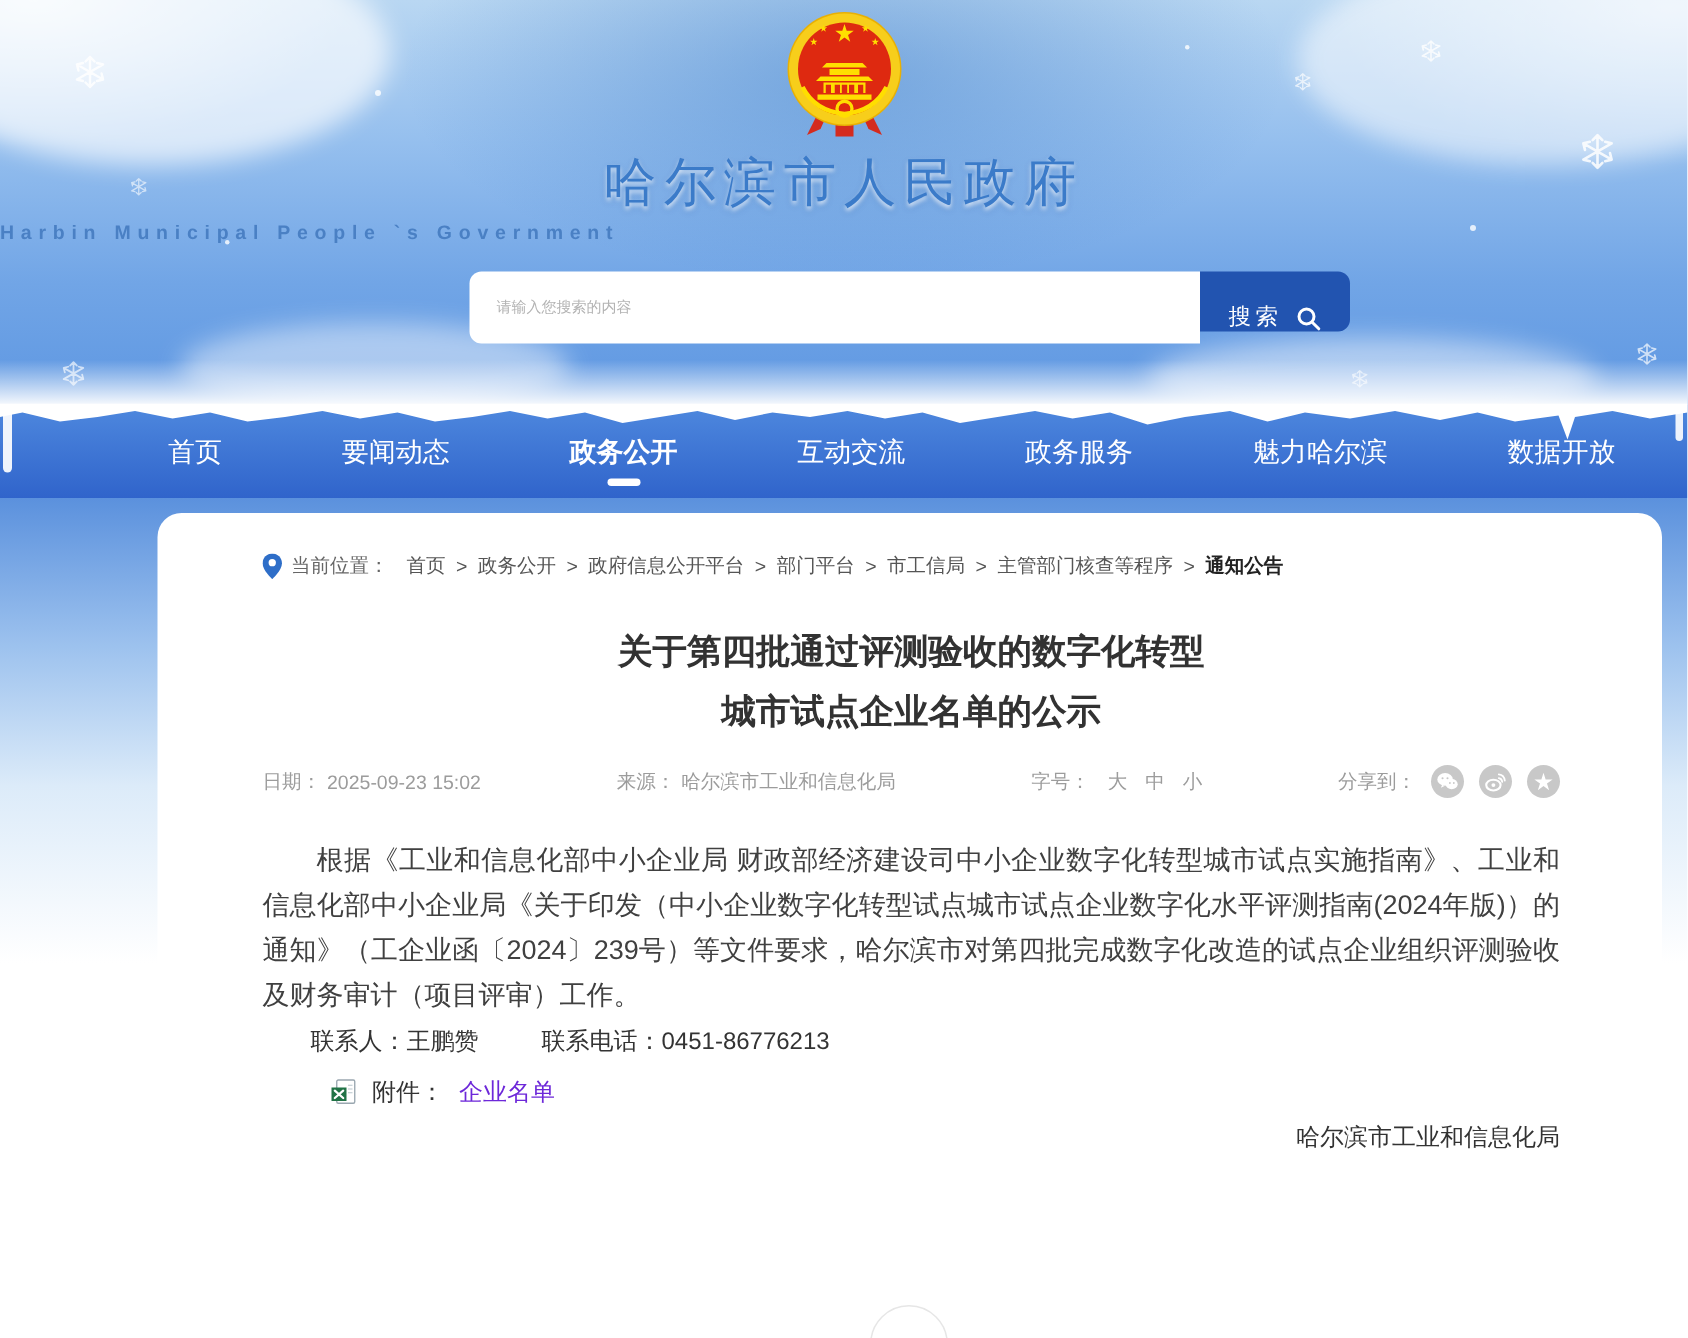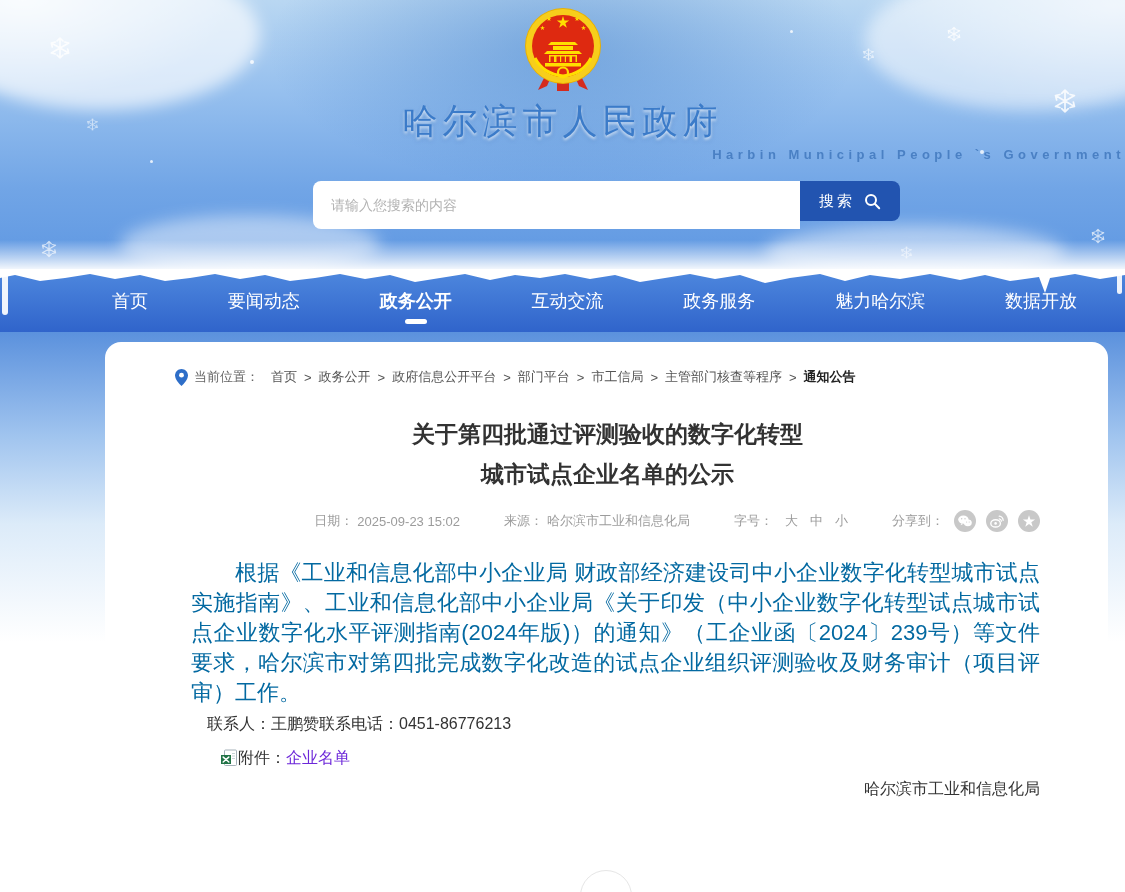--- a/index.html
+++ b/index.html
@@ -18,30 +18,30 @@
   .ice-band { position:absolute; left:0; bottom:0; width:100%; height:30px;
     background:linear-gradient(to top, rgba(255,255,255,.95), rgba(255,255,255,0)); }
   .cloud { position:absolute; border-radius:50%; filter:blur(8px); background:rgba(255,255,255,.65); }
   .flake { position:absolute; }
   .dot { position:absolute; background:#fff; border-radius:50%; opacity:.8; }
 
   .emblem { position:absolute; left:50%; top:6px; transform:translateX(-50%); }
   .site-title { position:absolute; top:98px; width:100%; text-align:center;
     font-size:35px; font-weight:400; letter-spacing:5px; color:#3b7bc9;
     text-shadow:0 2px 3px rgba(255,255,255,.75), 0 3px 5px rgba(30,80,150,.25); }
-  .site-subtitle { position:absolute; top:147px; width:100%; text-align:right;
+  .site-subtitle { position:absolute; top:147px; width:100%; text-align:left;
     font-size:13px; font-weight:700; letter-spacing:4.5px; color:#4a80c4; }
 
   .search-wrap { position:absolute; top:181px; left:313px; width:587px; height:40px; display:flex; }
   .search-input { flex:1; height:48px; border:none; outline:none; background:#fff;
-    border-radius:8px 0 0 8px; padding:18px 18px; font-size:14px; color:#333;
+    border-radius:8px 0 0 8px; padding:18px 18px; font-size:10px; color:#333;
     font-family:inherit; }
   .search-input::placeholder { color:#b3b3b3; }
   .search-btn { width:100px; height:40px; border:none; background:#2254b0; color:#fff;
-    border-radius:0 8px 8px 0; font-size:15px; display:flex; align-items:center;
+    border-radius:0 8px 8px 0; font-size:15px; display:flex; align-items:flex-end;
     justify-content:center; gap:9px; cursor:pointer; font-family:inherit; letter-spacing:3px;}
 
   
   .nav { position:absolute; top:270px; left:0; width:1125px; height:62px;
     background:linear-gradient(180deg,#4e88de 0%, #3064cb 100%);
     display:flex; align-items:center; justify-content:space-between;
     padding:0 48px 0 112px; }
   .icicles { position:absolute; top:-1px; left:0; width:1125px; height:26px; pointer-events:none; }
   .nav-item { position:relative; color:#fff; font-size:18px; cursor:pointer;
     height:62px; display:flex; align-items:center; }
@@ -61,37 +61,37 @@
 
   .breadcrumb { display:flex; align-items:center; height:18px; font-size:13px; color:#666; gap:6px;}
   .bc-label { margin-right:6px; color:#666; }
   .bc-link { color:#555; cursor:pointer; }
   .bc-sep { color:#555; margin:0 1px; }
   .bc-current { color:#222; font-weight:700; }
 
   .article-title { margin-top:28px; text-align:center; font-size:23px; font-weight:700;
     color:#323232; line-height:40px; }
 
-  .meta { margin-top:16px; height:22px; display:flex; justify-content:flex-end;
+  .meta { margin-top:16px; height:22px; display:flex; justify-content:space-between;
     align-items:center; gap:44px; font-size:13px; color:#9c9c9c; }
   .meta-group { display:flex; align-items:center; gap:4px; }
   .fs-link { margin-left:8px; cursor:pointer; color:#9c9c9c; }
   .share-circle { width:22px; height:22px; border-radius:50%; background:#c8c8c8;
     display:flex; align-items:center; justify-content:center; margin-left:6px; cursor:pointer; }
 
   .body-text { margin-top:26px; }
-  .body-text p { font-size:22px; line-height:30px; color:#0369a1; text-align:justify;
-    text-indent:2em;margin-left:16px; }
+  .body-text p { font-size:18px; line-height:30px; color:#404040; text-align:justify;
+    text-indent:2em; }
   .body-text p + p { margin-top:6px; }
 
   .contact { margin-top:6px; font-size:16px; color:#333; text-indent:2em; height:22px; }
-  .contact-phone { }
+  .contact-phone { margin-left:42px; }
 
   .attach { margin-top:12px; margin-left:45px; height:20px; display:flex;
-    align-items:center; font-size:16px; color:#333; }
+    align-items:center; gap:10px; font-size:16px; color:#333; }
   .attach-link { cursor:pointer; color:#6d28d9; }
 
   .signature { margin-top:10px; text-align:right; color:#333; }
   .sig-org { font-size:16px; line-height:22px; }
 
   .bottom-circle { position:absolute; left:606px; bottom:-30px; transform:translateX(-50%);
     width:52px; height:52px; border-radius:50%; background:#fff; border:1px solid #e6e6e6; }
 </style>
 </head>
 <body>

